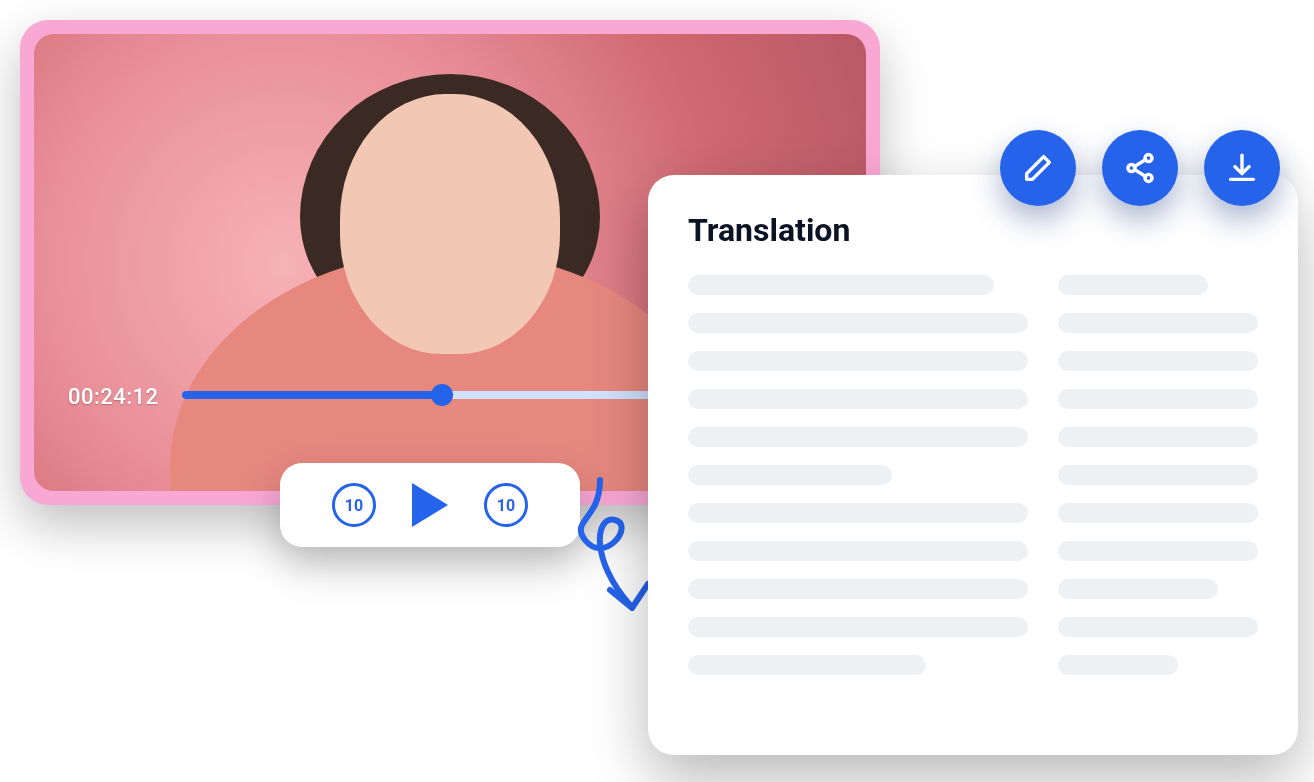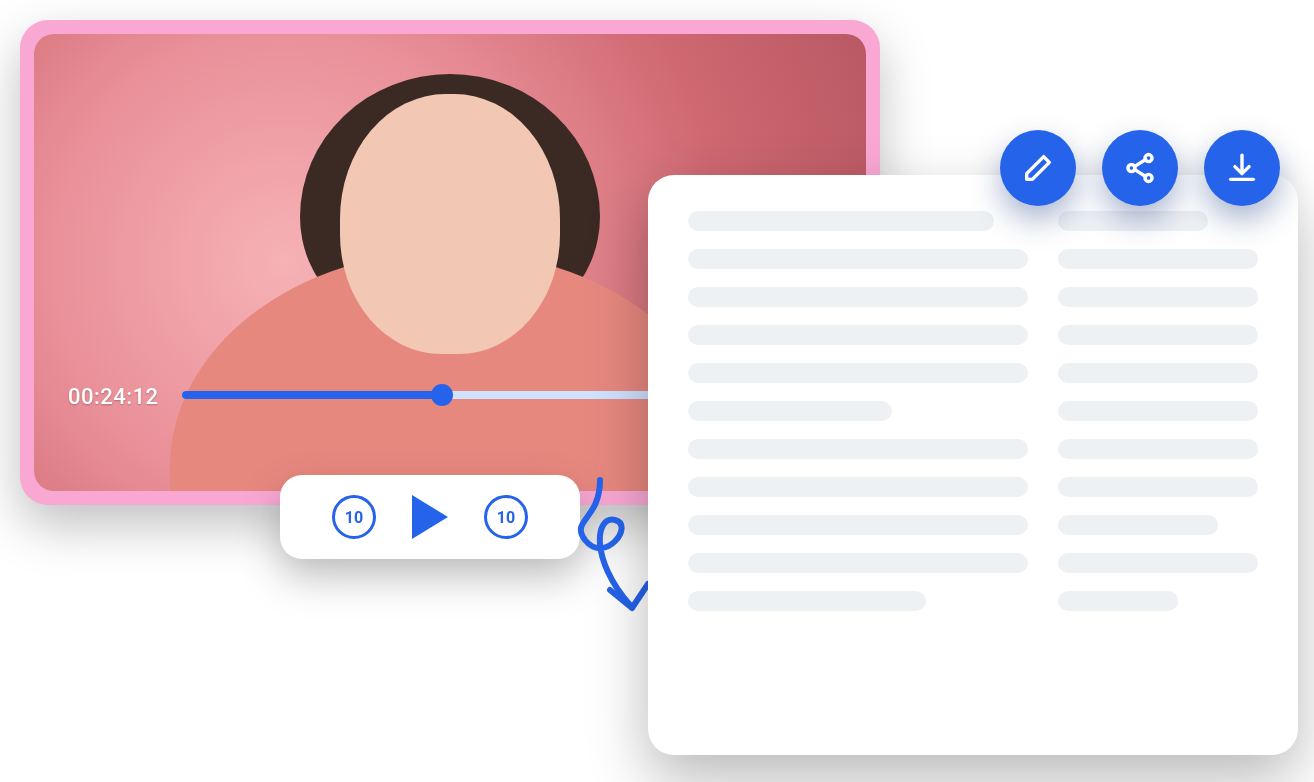--- a/index.html
+++ b/index.html
@@ -101,21 +101,21 @@
     width: 22px; height: 22px;
     background: #2563eb;
     border-radius: 50%;
     transform: translate(-50%, -50%);
   }
 
   
   .controls-pill {
     position: absolute;
     left: 280px;
-    top: 475px;
+    top: 463px;
     width: 300px;
     height: 84px;
     background: #ffffff;
     border-radius: 22px;
     box-shadow: 0 18px 40px rgba(0,0,0,0.25);
     display: flex;
     align-items: center;
     justify-content: center;
     gap: 36px;
     z-index: 20;
@@ -238,20 +238,21 @@
 </div>
 
 <div class="curly-arrow">
   <svg viewBox="0 0 140 170">
     <path d="M40 10 C 40 50, 10 50, 25 70 C 45 95, 75 55, 55 50 C 35 45, 30 90, 70 135"></path>
     <polyline points="50,120 72,138 88,114"></polyline>
   </svg>
 </div>
 
 <div class="panel">
+  <h2 class="panel-title">Translation</h2>
 
   <div class="placeholder-cols">
     <div class="col">
       <div class="ph w90"></div>
       <div class="ph w100"></div>
       <div class="ph w100"></div>
       <div class="ph w100"></div>
       <div class="ph w100"></div>
       <div class="ph w60"></div>
       <div class="ph w100"></div>

